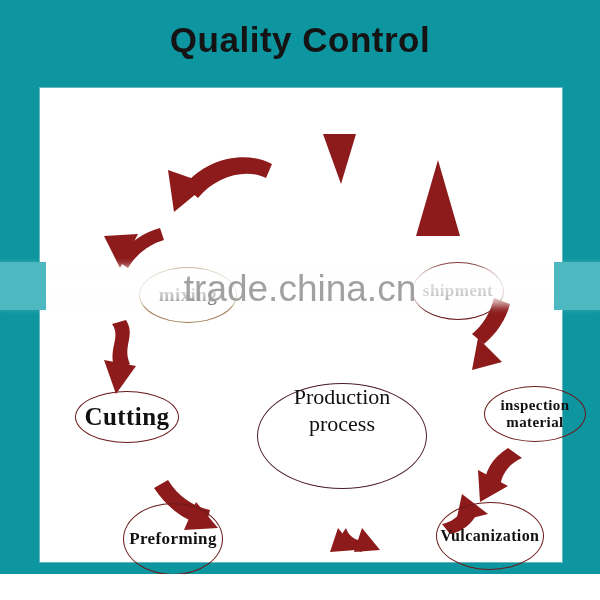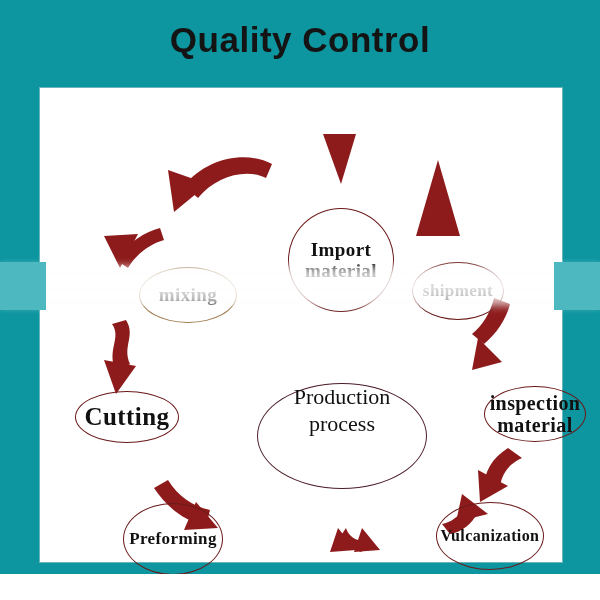--- a/index.html
+++ b/index.html
@@ -67,21 +67,21 @@
   .node.tan { border-color: #9d7a4e; }
   .node span { display: block; padding: 0 2px; }
 
   #node-import   { left: 248px; top: 120px; width: 106px; height: 104px; font-size: 19px; }
   #node-mixing   { left: 99px;  top: 179px; width: 98px;  height: 56px;  font-size: 19px; }
   #node-cutting  { left: 35px;  top: 303px; width: 104px; height: 52px;  font-size: 25px; }
   #node-preform  { left: 83px;  top: 415px; width: 100px; height: 72px;  font-size: 17px; text-align: right; }
   #node-vulc-b   { left: 194px; top: 487px; width: 112px; height: 52px;  font-size: 16px; }
   #node-trim     { left: 317px; top: 487px; width: 94px;  height: 52px;  font-size: 17px; }
   #node-vulc-r   { left: 396px; top: 414px; width: 108px; height: 68px;  font-size: 16px; }
-  #node-inspect  { left: 444px; top: 298px; width: 102px; height: 56px;  font-size: 20px; }
+  #node-inspect  { left: 444px; top: 298px; width: 102px; height: 56px;  font-size: 15px; }
   #node-shipment { left: 372px; top: 174px; width: 92px;  height: 58px;  font-size: 17px; }
 
   #node-center {
     position: absolute;
     left: 217px;  top: 295px;
     width: 170px; height: 106px;
     display: flex; align-items: flex-start; justify-content: center;
     border-radius: 50%;
     border: 1.4px solid #4b1c26;
     font-family: "Liberation Serif", serif;
@@ -181,26 +181,20 @@
         <path d="M 444 256 C 456 246 466 232 470 216
                  L 454 210
                  C 450 226 442 238 432 246 Z"></path>
         <path d="M 438 250 L 462 274 L 432 282 Z"></path>
 
         <path d="M 398 72 L 376 148 L 420 148 Z"></path>
 
       </g>
     </svg>
 
-    <div class="node" id="node-import">
-      <div>
-        <span>Import</span>
-        <span>material</span>
-      </div>
-    </div>
 
     <div class="node tan" id="node-mixing">
       <span>mixing</span>
     </div>
 
     <div class="node" id="node-cutting">
       <span>Cutting</span>
     </div>
 
     <div class="node" id="node-preform">
@@ -235,14 +229,15 @@
         <span>Production</span>
         <span>process</span>
       </div>
     </div>
 
   </div>
 
   <div id="wm-band"></div>
   <div id="wm-left"></div>
   <div id="wm-right"></div>
+  <div id="wm-text">trade.china.cn</div>
 
 </div>
 
 </body></html>

